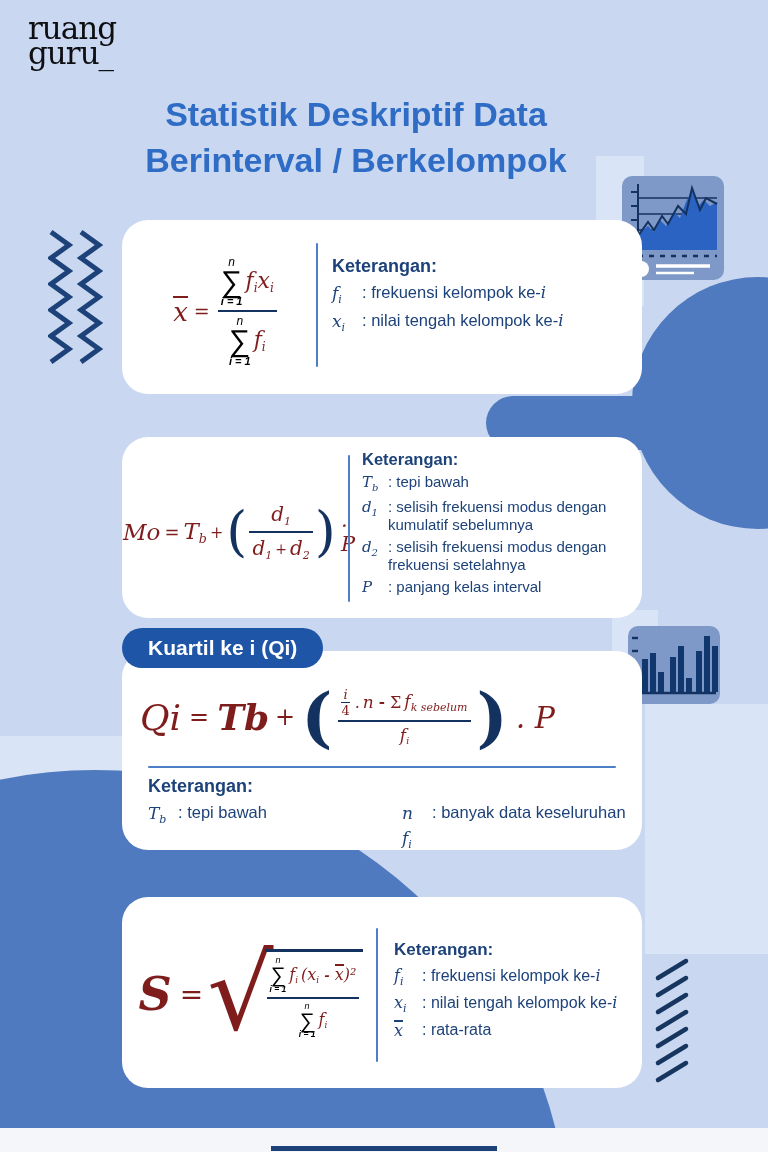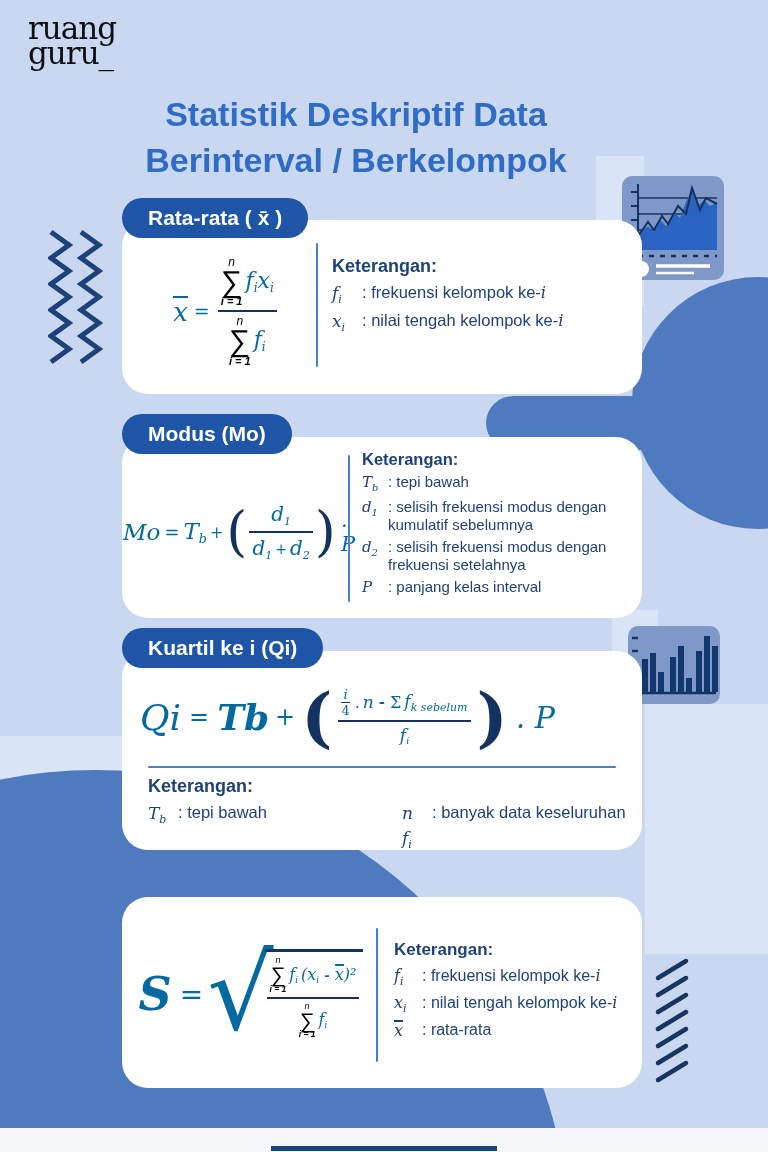--- a/index.html
+++ b/index.html
@@ -20,21 +20,21 @@
          font-size:31px;line-height:0.80;letter-spacing:-1px;z-index:5;}
   .title{position:absolute;left:0;top:92px;width:712px;text-align:center;color:#2f6cc5;
          font-weight:bold;font-size:34px;line-height:1.35;z-index:5;}
 
   
   .card{position:absolute;left:122px;width:520px;background:#ffffff;border-radius:26px;z-index:10;}
   .pill{position:absolute;left:122px;background:#1e55a7;color:#ffffff;font-weight:bold;font-size:21px;
         padding:8px 26px;border-radius:24px;white-space:nowrap;z-index:12;}
 
   
-  .math{font-family:"DejaVu Serif",serif;font-style:italic;color:#0369a1;}
+  .math{font-family:"DejaVu Serif",serif;font-style:italic;color:#7f1d1d;}
   .msub{font-size:0.55em;vertical-align:-0.35em;font-style:italic;}
   .ob{display:inline-block;border-top:2.5px solid currentColor;padding-top:1px;line-height:1;}
   .frac{display:inline-flex;flex-direction:column;align-items:center;vertical-align:middle;}
   .frac .bar{height:0;border-top:2.5px solid #14325f;align-self:stretch;margin:3px 2px;}
   .num,.den{display:flex;align-items:center;justify-content:center;gap:3px;padding:0 5px;}
   .sum{display:inline-flex;flex-direction:column;align-items:center;line-height:1;}
   .sum .stop{font-size:12px;font-style:italic;}
   .sum .ssig{font-size:30px;font-style:normal;line-height:0.95;}
   .sum .sbot{font-size:11px;font-style:italic;font-weight:bold;}
   .sum.small .stop{font-size:9px;}
@@ -134,21 +134,20 @@
     <div>ruang</div>
     <div><span>guru</span><span>_</span></div>
   </div>
 
   <div class="title">
     <div>Statistik Deskriptif Data</div>
     <div>Berinterval / Berkelompok</div>
   </div>
 
   <div class="card" style="top:220px;height:174px;"></div>
-  <div class="pill" style="top:198px;">Rata-rata ( x̄ )</div>
 
   <div class="formula" style="left:138px;top:236px;width:176px;height:150px;">
     <span class="math" style="font-size:26px;margin-right:6px;"><span class="ob">x</span></span>
     <span class="math" style="font-size:19px;margin-right:6px;">=</span>
     <span class="frac">
       <span class="num">
         <span class="sum">
           <span class="stop">n</span>
             <span class="ssig">∑</span>
             <span class="sbot">i = 1</span>
@@ -175,21 +174,20 @@
       <span class="leg-sym"><span>f</span><span class="lsub">i</span></span>
       <span class="leg-text"><span>: frekuensi kelompok ke-</span><span class="tail">i</span></span>
     </div>
     <div class="leg-row">
       <span class="leg-sym"><span>x</span><span class="lsub">i</span></span>
       <span class="leg-text"><span>: nilai tengah kelompok ke-</span><span class="tail">i</span></span>
     </div>
   </div>
 
   <div class="card" style="top:437px;height:181px;"></div>
-  <div class="pill" style="top:414px;">Modus (Mo)</div>
 
   <div class="formula" style="left:134px;top:468px;width:210px;height:128px;">
     <span class="math" style="font-size:23px;">Mo</span>
     <span class="math" style="font-size:18px;margin:0 4px;">=</span>
     <span class="math" style="font-size:23px;"><span>T</span><span class="msub">b</span></span>
     <span class="math" style="font-size:16px;margin:0 3px;">+</span>
     <span class="bigp" style="font-size:54px;">(</span>
     <span class="frac">
       <span class="num">
           <span class="math" style="font-size:20px;"><span>d</span><span class="msub">1</span></span>

